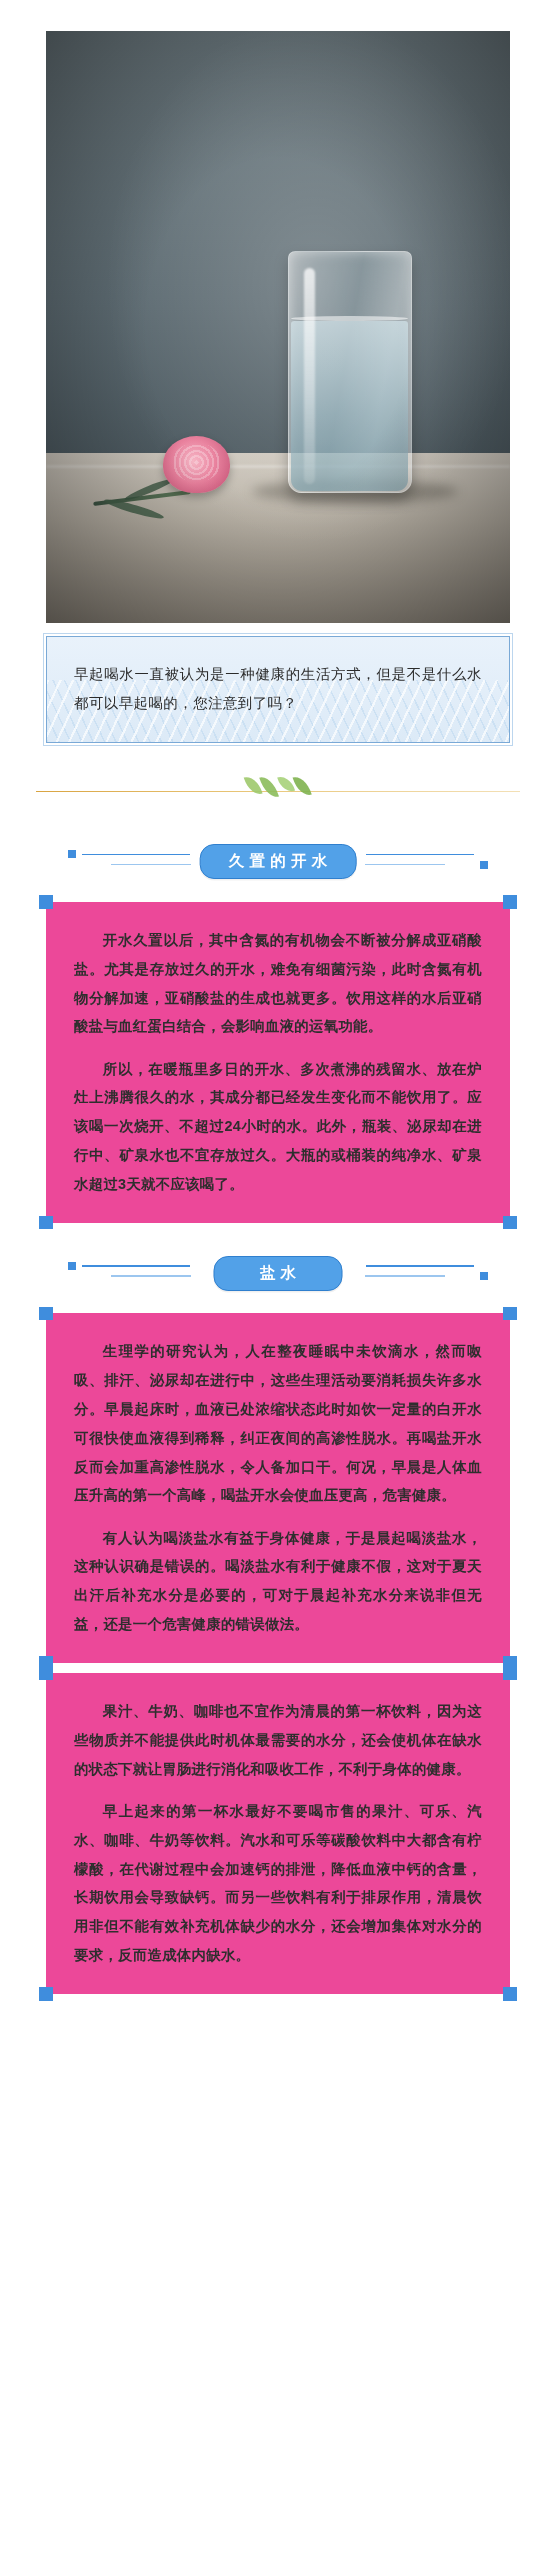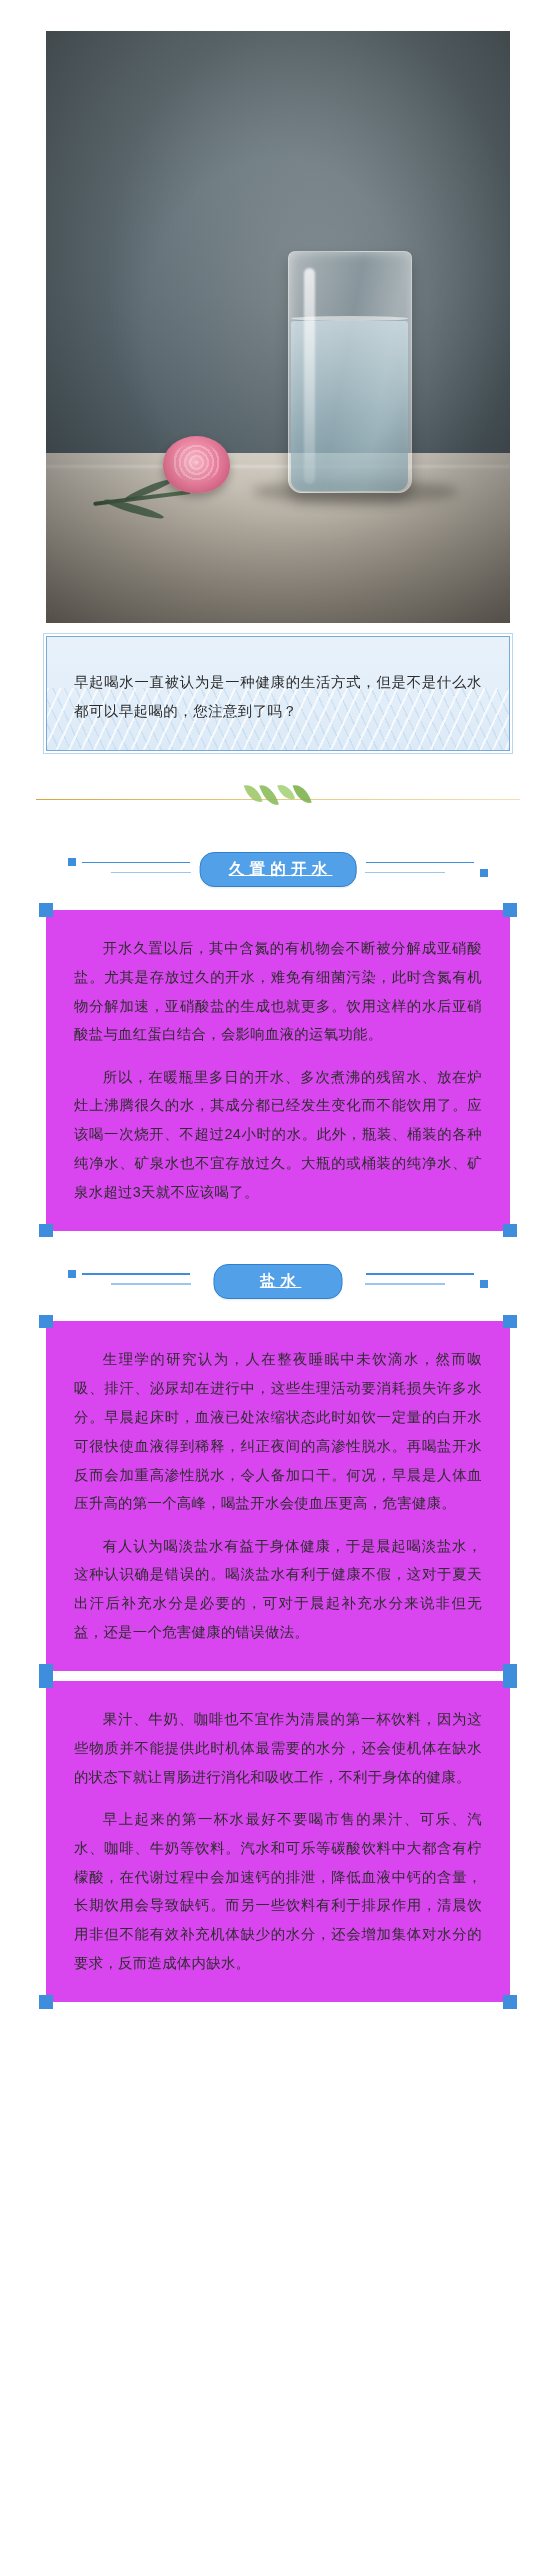--- a/index.html
+++ b/index.html
@@ -167,21 +167,21 @@
     opacity: .8;
   }
 
   
   .quote-wrap {
     padding: 13.4px 46px 0 46px;
   }
   .quote-card {
     position: relative;
     width: 464px;
-    padding: 31px 27px 24px 27px;
+    padding: 23px 27px 24px 27px;
     background: linear-gradient(180deg, #e9f2fb 0%, #dceaf7 100%);
     border: 1px solid #7aa9d6;
     outline: 1.5px solid #bcd6ee;
     outline-offset: 2.6px;
   }
   .quote-card .wave {
     position: absolute;
     left: 0; right: 0; bottom: 0;
     height: 62px;
     background:
@@ -275,30 +275,30 @@
     padding: 6.2px 23px;
     background: #52a1e8;
     border: 1.5px solid #2f7fce;
     border-radius: 14.4px;
     color: #ffffff;
     font-size: 15.5px;
     letter-spacing: 5.2px;
     font-weight: bold;
     text-indent: 5.2px;
     box-shadow: 0 1.5px 0 rgba(0,0,0,0.06);
-    text-decoration: underline;
   }
 
   
   .body-block {
     position: relative;
     margin: 10.3px 46px 0 46px;
     width: 464px;
-    background: #d946ef;
+    background: #ec4899;
     padding: 24px 28px 24px 28px;
+    font-weight: bold;
   }
   .body-block .corner {
     position: absolute;
     width: 13.4px;
     height: 13.4px;
     background: #3f8ddd;
   }
   .body-block .corner.tl { left: -6.7px;  top: -6.7px; }
   .body-block .corner.tr { right: -6.7px; top: -6.7px; }
   .body-block .corner.bl { left: -6.7px;  bottom: -6.7px; }
@@ -361,21 +361,21 @@
     <span class="line-right"></span>
     <span class="line-right2"></span>
     <span class="dot r"></span>
   </div>
   <div class="body-block">
     <span class="corner tl"></span>
     <span class="corner tr"></span>
     <span class="corner bl"></span>
     <span class="corner br"></span>
     <p>开水久置以后，其中含氮的有机物会不断被分解成亚硝酸盐。尤其是存放过久的开水，难免有细菌污染，此时含氮有机物分解加速，亚硝酸盐的生成也就更多。饮用这样的水后亚硝酸盐与血红蛋白结合，会影响血液的运氧功能。</p>
-    <p>所以，在暖瓶里多日的开水、多次煮沸的残留水、放在炉灶上沸腾很久的水，其成分都已经发生变化而不能饮用了。应该喝一次烧开、不超过24小时的水。此外，瓶装、桶装的各种纯净水、矿泉水也不宜存放过久。大瓶的或桶装的纯净水、矿泉水超过3天就不应该喝了。</p>
+    <p>所以，在暖瓶里多日的开水、多次煮沸的残留水、放在炉灶上沸腾很久的水，其成分都已经发生变化而不能饮用了。应该喝一次烧开、不超过24小时的水。此外，瓶装、泌尿却在进行中、矿泉水也不宜存放过久。大瓶的或桶装的纯净水、矿泉水超过3天就不应该喝了。</p>
   </div>
 
   <div class="section-head">
     <span class="dot l"></span>
     <span class="line-left"></span>
     <span class="line-left2"></span>
     <span class="pill">盐水</span>
     <span class="line-right"></span>
     <span class="line-right2"></span>
     <span class="dot r"></span>

